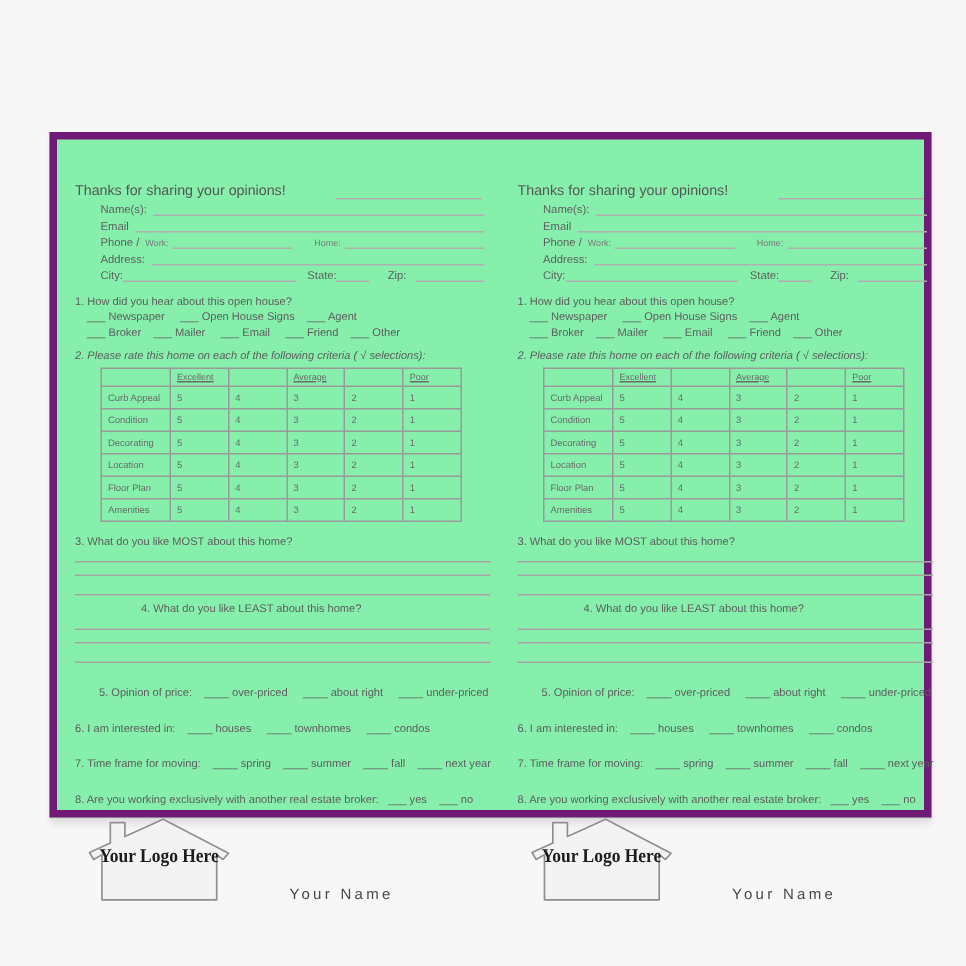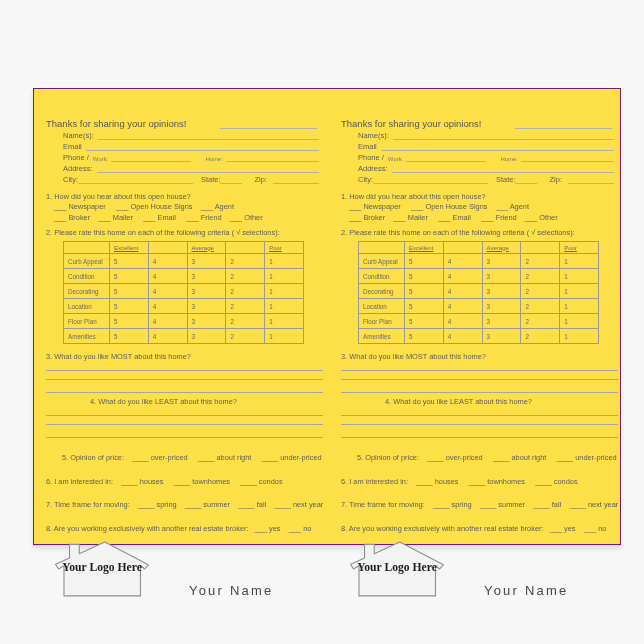--- a/index.html
+++ b/index.html
@@ -4,22 +4,22 @@
 <style>
   html,body{margin:0;padding:0;}
   body{
     width:644px;height:644px;position:relative;
     background:#f7f7f7;
     font-family:"Liberation Sans", sans-serif;
     overflow:hidden;
   }
   .page{
     position:absolute;left:33px;top:88px;width:588px;height:457px;
-    background:#fde047;
-    border:1px solid #701a75;
+    background:#86efac;
+    border:5px solid #701a75;
     box-shadow:0 1px 0 #d6d6d6, 0 4px 5px rgba(0,0,0,0.10);
     box-sizing:border-box;
     display:flex;
     padding:28px 10px 0 12px;
     gap:18px;
   }
   .form{width:277px;flex:0 0 277px;color:#5d5d5d;font-size:7.5px;}
   
   .hrow{display:flex;align-items:flex-end;height:12px;}
   .hrow .title{font-size:9.5px;color:#565656;white-space:nowrap;}
@@ -28,39 +28,39 @@
   
   .frow{display:flex;align-items:flex-end;height:11px;white-space:nowrap;margin-left:17px;}
   .frow .lbl{margin-right:4px;}
   .frow .sm{font-size:6px;color:#7a7a7a;margin-right:3px;}
   .grow{flex:1 1 auto;}
   .mr{margin-right:4px;}
   
   .q{white-space:pre;color:#5d5d5d;font-size:7.4px;line-height:10px;display:block;}
   .q1t{margin-top:8px;}
   .opt{margin-left:8px;line-height:10.5px;}
-  .q2t{margin-top:5px;}
+  .q2t{margin-top:5px;font-style:italic;}
   table.rate{border-collapse:collapse;margin:3px 0 0 17px;width:240px;table-layout:fixed;}
   .rate th,.rate td{
     border:1px solid #9a9a9a;font-weight:normal;text-align:left;
     padding:0 0 0 4px;height:14px;font-size:6.3px;color:#6a6a6a;
     overflow:hidden;white-space:nowrap;
   }
   .rate th{height:11px;font-size:6px;text-decoration:underline;}
   .q3t{margin-top:8px;}
   .q4t{margin-top:4px;margin-left:44px;}
   .ans{height:8px;border-bottom:1px solid #a5a5a5;}
   .ans.gap{margin-top:4px;}
   .qline{margin-top:12px;line-height:11.5px;}
   .q5t{margin-top:14px;padding-left:16px;}
   
   .footer{display:flex;align-items:flex-end;margin-top:6px;margin-left:5px;}
   .house{width:102px;height:58px;flex:0 0 auto;}
   .agent{
-    font-size:13px;letter-spacing:2.2px;color:#474747;margin-left:36px;
+    font-size:10px;letter-spacing:2.2px;color:#474747;margin-left:36px;
     white-space:nowrap;
   }
 </style>
 </head>
 <body>
 
 <div class="page">
 
   <div class="form">
     <div class="hrow">

